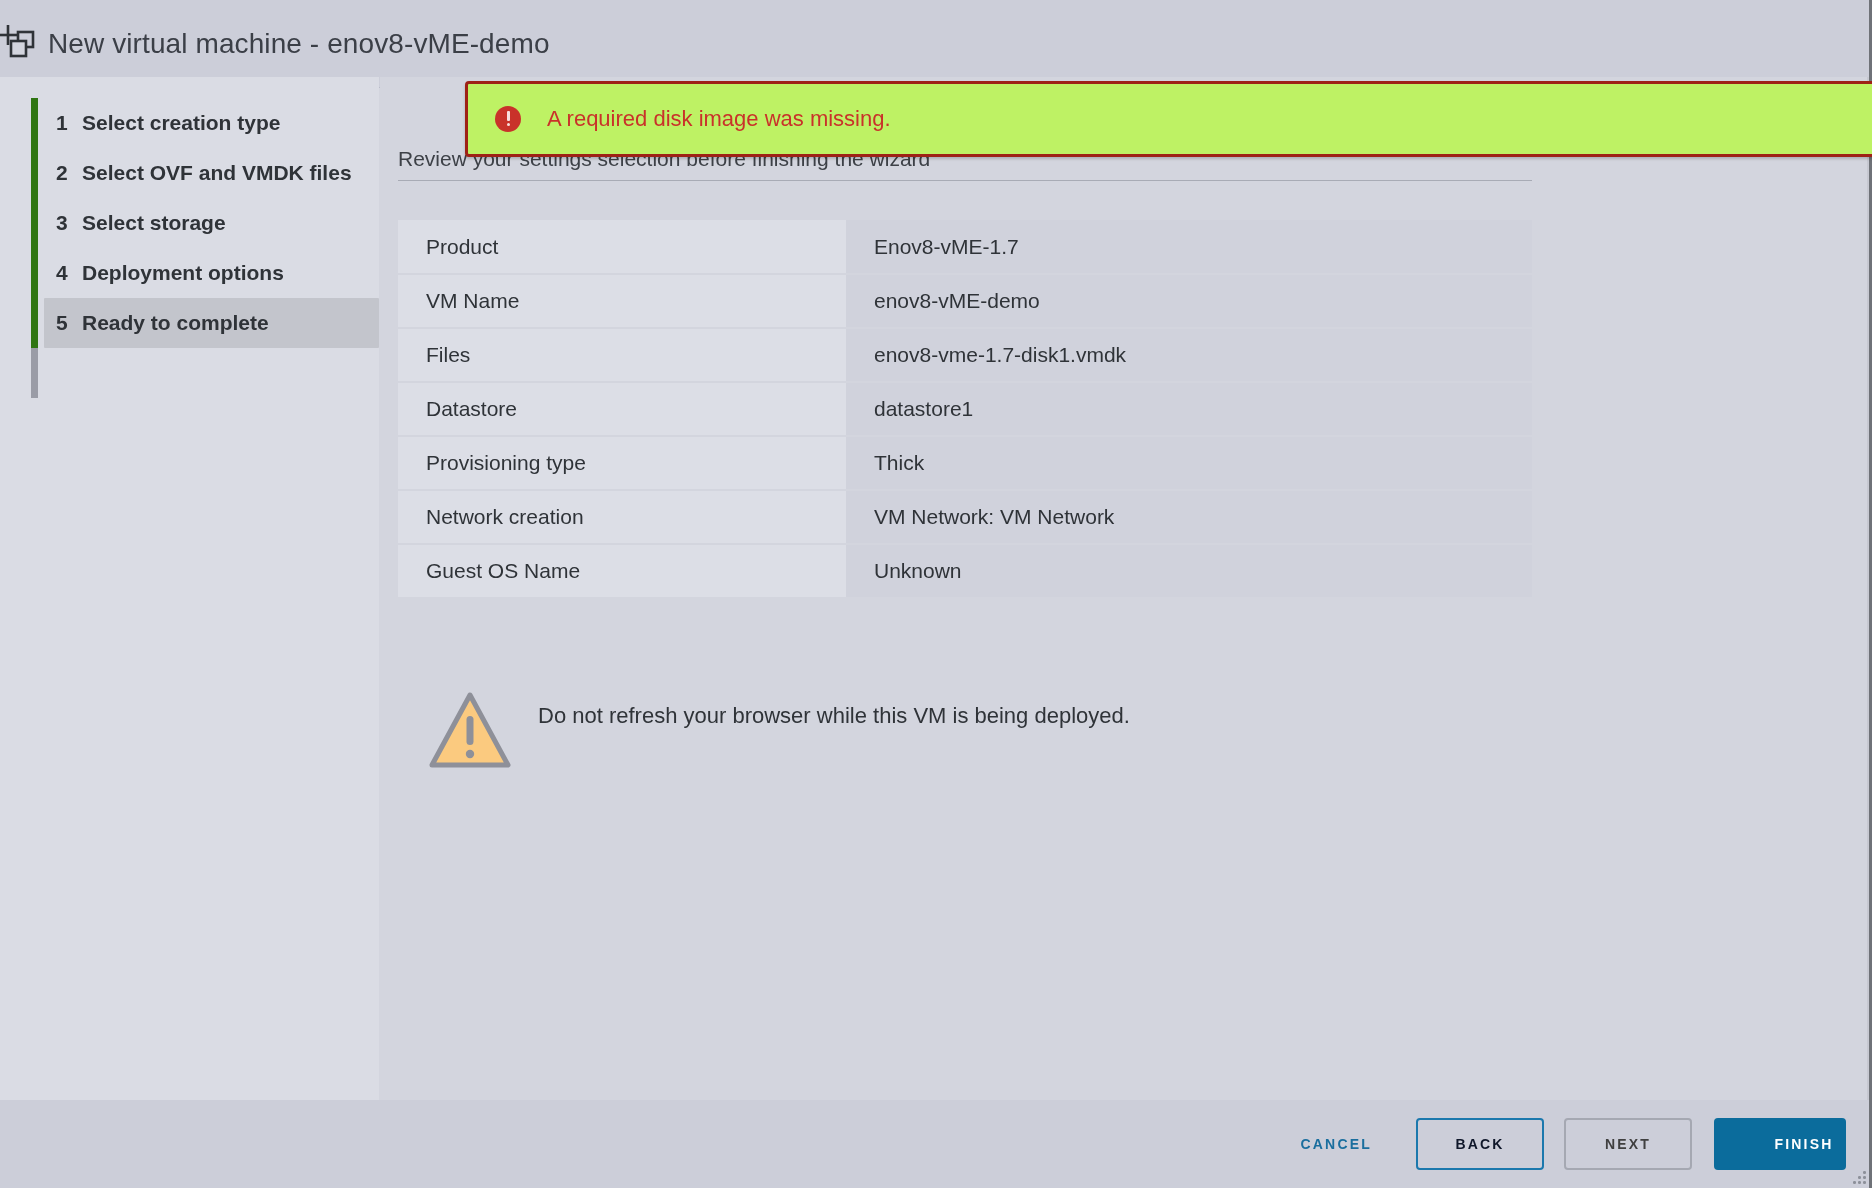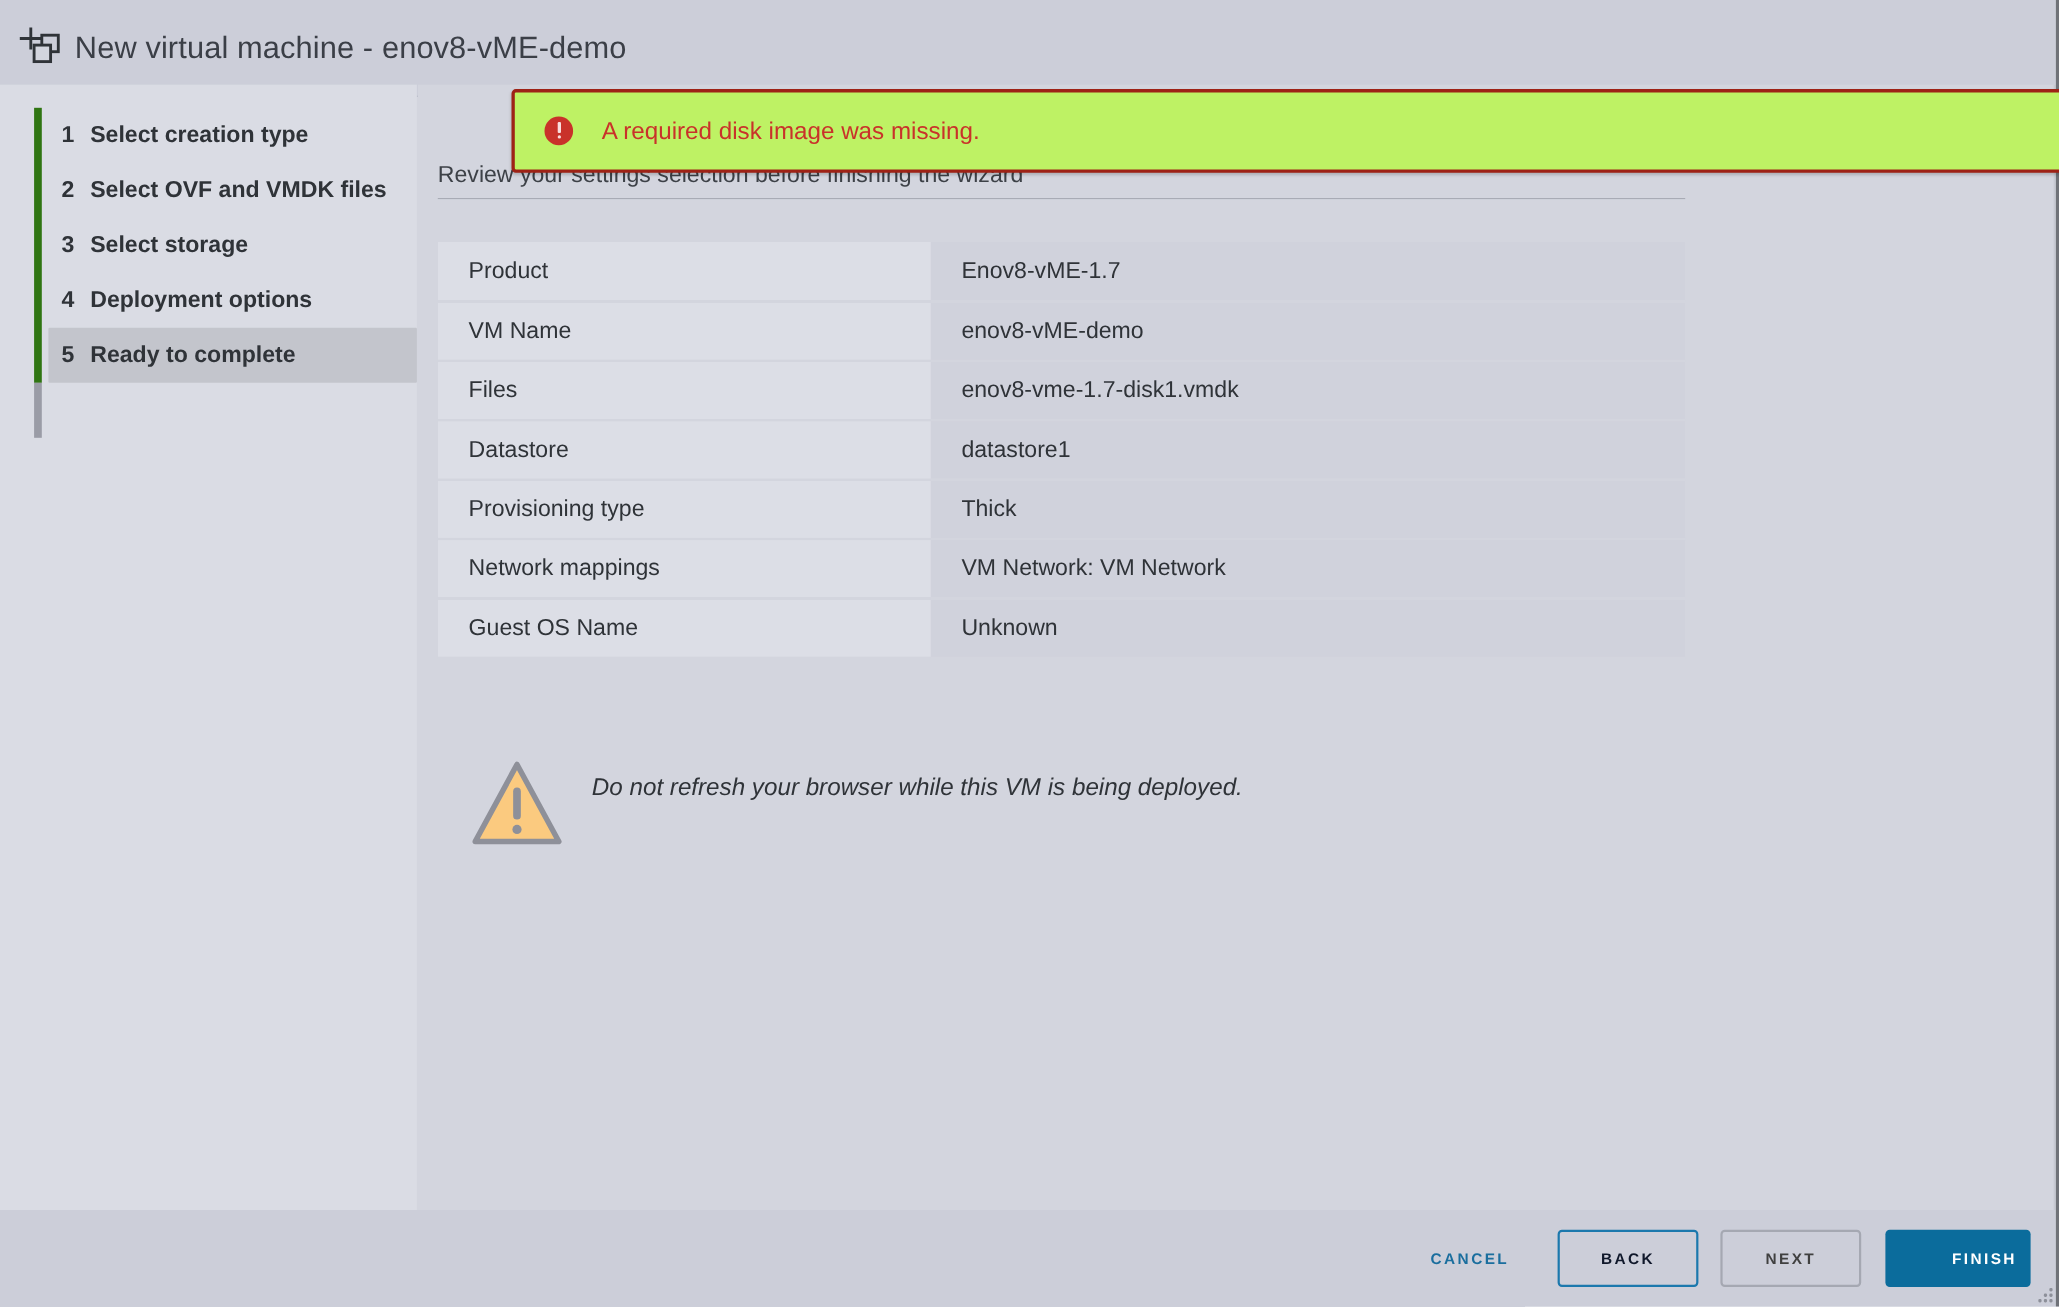--- a/index.html
+++ b/index.html
@@ -23,21 +23,20 @@
   .titlebar {
     position: absolute;
     left: 0; top: 0;
     width: 1872px;
     height: 88px;
     background: #ccced9;
     border-bottom: 1px solid #b9bcc9;
     box-sizing: border-box;
     display: flex;
     align-items: center;
-    padding-left: 20px;
   }
   .title-icon {
     width: 46px;
     height: 46px;
     margin-left: -4px;
     margin-top: 2px;
     flex: 0 0 auto;
     position: relative;
   }
   .title-text {
@@ -231,21 +230,20 @@
     background: #d0d2dc;
   }
 
   
   .warn-row {
     position: absolute;
     left: 18px;
     top: 612px;
     display: flex;
     align-items: flex-start;
-    font-style: italic;
   }
   .warn-icon {
     width: 84px;
     height: 84px;
     flex: 0 0 auto;
     margin-left: 30px;
   }
   .warn-text {
     font-size: 22px;
     color: #2f3338;
@@ -404,21 +402,21 @@
         </tr>
         <tr>
           <td class="k">Datastore</td>
           <td class="v">datastore1</td>
         </tr>
         <tr>
           <td class="k">Provisioning type</td>
           <td class="v">Thick</td>
         </tr>
         <tr>
-          <td class="k">Network mappings</td>
+          <td class="k">Network creation</td>
           <td class="v">VM Network: VM Network</td>
         </tr>
         <tr>
           <td class="k">Guest OS Name</td>
           <td class="v">Unknown</td>
         </tr>
       </tbody>
     </table>
 
     <div class="warn-row">

